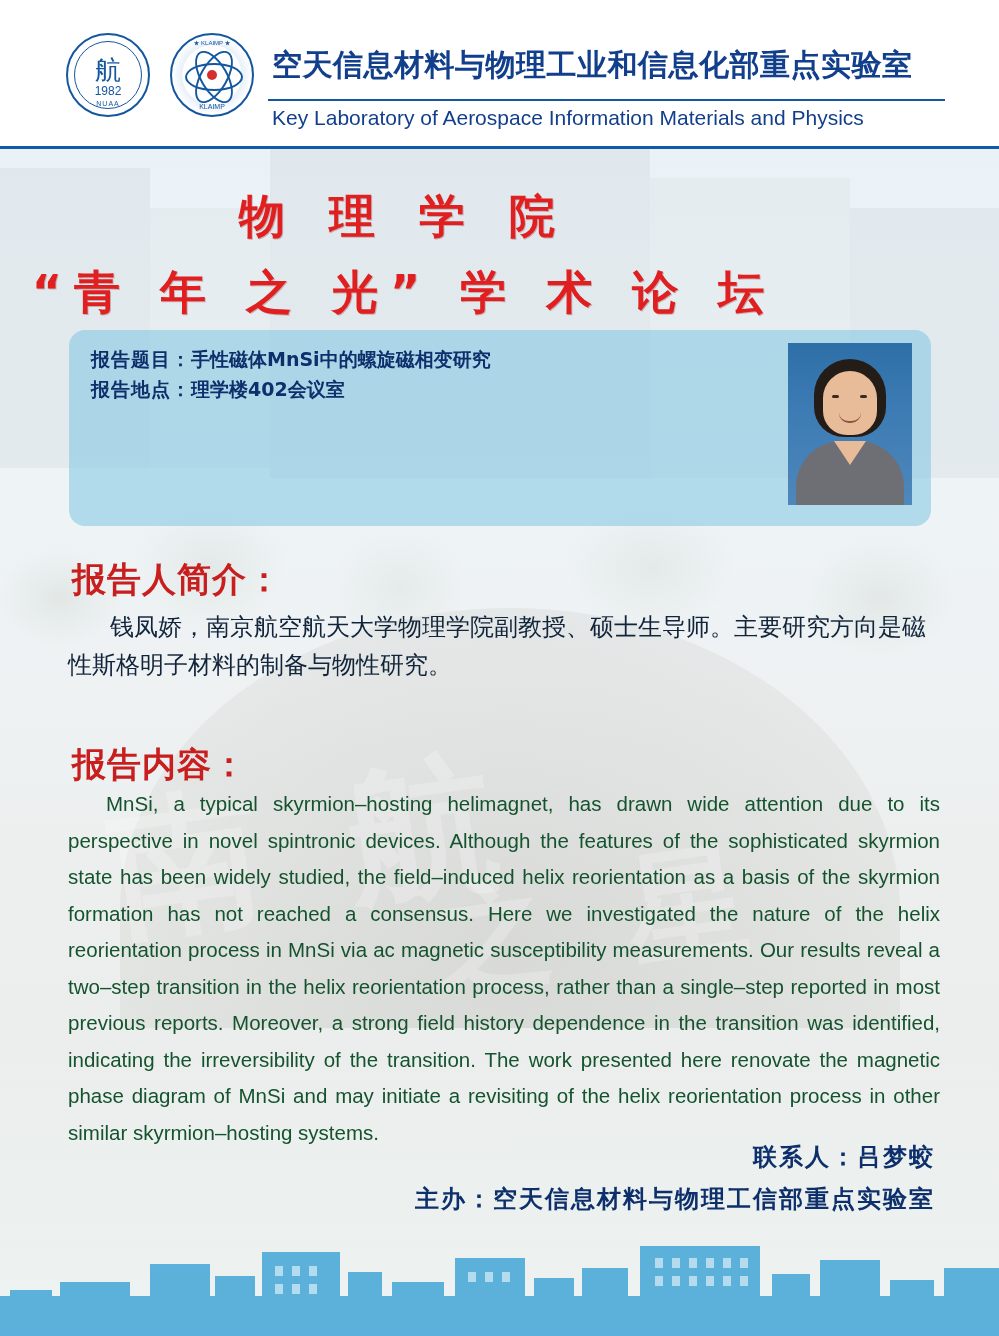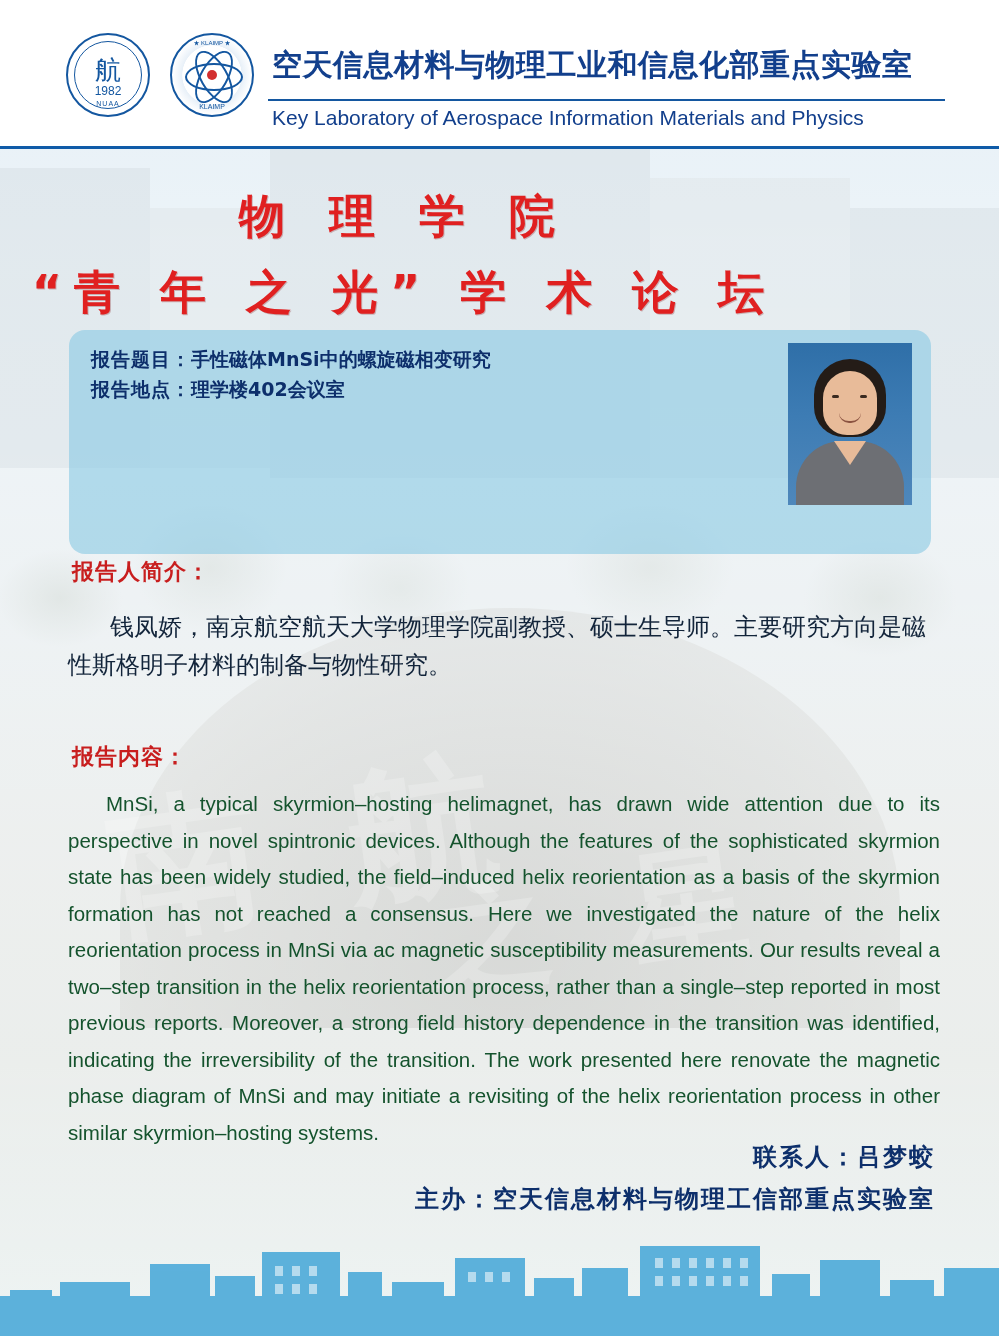--- a/index.html
+++ b/index.html
@@ -200,21 +200,21 @@
     color: #e02020;
     letter-spacing: 12px;
     font-family: "DejaVu Sans", sans-serif;
     text-shadow: 1px 1px 0 rgba(120,0,0,0.25);
   }
 
   
   .info-card {
     position: absolute;
     left: 69px; top: 330px;
-    width: 862px; height: 224px;
+    width: 862px; height: 196px;
     background: rgba(139,201,227,0.62);
     border-radius: 16px;
     z-index: 7;
   }
   .info-lines {
     position: absolute;
     left: 22px; top: 14px;
     width: 690px;
     color: #0d2f6b;
   }
@@ -264,21 +264,21 @@
   }
   .portrait .collar {
     position: absolute; left: 50%; bottom: 40px; margin-left: -16px;
     width: 32px; height: 24px; background: #e8bb99;
     clip-path: polygon(0 0, 100% 0, 50% 100%);
   }
 
   
   .section-head {
     position: absolute;
-    font-size: 22px;
+    font-size: 34px;
     font-weight: bold;
     color: #c81e1e;
     font-family: Liberation Sans, sans-serif;
     letter-spacing: 1px;
     z-index: 7;
   }
   #bio-head { left: 72px; top: 557px; }
   #content-head { left: 72px; top: 742px; }
 
   .bio-text {

